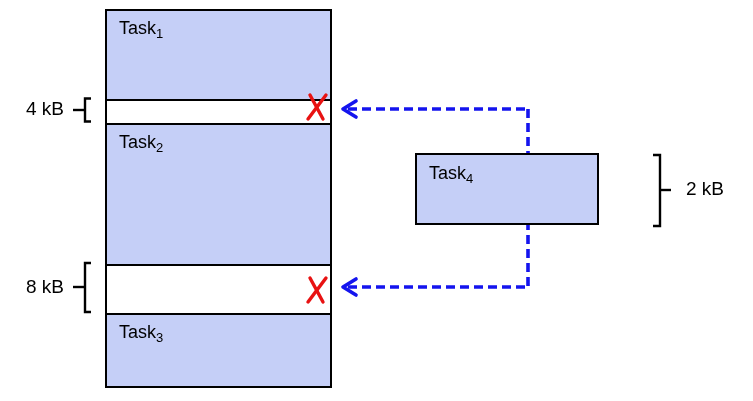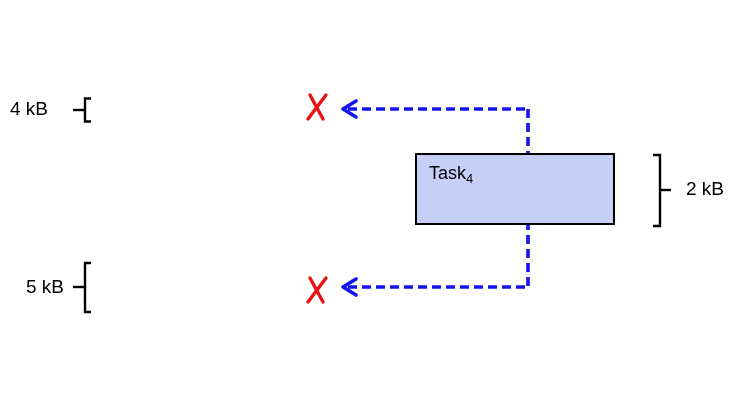--- a/index.html
+++ b/index.html
@@ -57,21 +57,21 @@
   #gap-4kb     { height: 24px; }
   #task2-block { height: 141px; }
   #gap-8kb     { height: 49px; }
   #task3-block { flex: 1 1 auto; }
 
   
   #task4-block {
     position: absolute;
     left: 415px;
     top: 153px;
-    width: 200px;
+    width: 184px;
     height: 72px;
     border: 2px solid #000000;
     box-sizing: border-box;
     background: #c5cff7;
     padding: 8px 0 0 12px;
     z-index: 2;
   }
 
   .task-label {
     font-size: 18px;
@@ -90,20 +90,21 @@
     font-size: 19px;
     color: #000000;
     line-height: 22px;
     white-space: nowrap;
     z-index: 2;
   }
   #label-4kb {
     left: 10px;
     top: 98px;
     width: 54px;
+    text-align: right;
   }
   #label-8kb {
     left: 10px;
     top: 276px;
     width: 54px;
     text-align: right;
   }
   #label-12kb {
     left: 686px;
     top: 178px;
@@ -111,27 +112,40 @@
 </style>
 </head>
 <body>
 
 <div id="canvas">
 
   <svg id="behind-layer" class="layer">
     <line x1="528" y1="109" x2="528" y2="287" stroke="#1414ee" stroke-width="3.6" stroke-dasharray="9 5"></line>
   </svg>
 
+  <div id="memory-column">
+    <div id="task1-block" class="mem-section mem-task">
+      <span class="task-label"><span>Task</span><sub>1</sub></span>
+    </div>
+    <div id="gap-4kb" class="mem-section mem-gap"></div>
+    <div id="task2-block" class="mem-section mem-task">
+      <span class="task-label"><span>Task</span><sub>2</sub></span>
+    </div>
+    <div id="gap-8kb" class="mem-section mem-gap"></div>
+    <div id="task3-block" class="mem-section mem-task">
+      <span class="task-label"><span>Task</span><sub>3</sub></span>
+    </div>
+  </div>
 
   <div id="task4-block">
     <span class="task-label"><span>Task</span><sub>4</sub></span>
   </div>
 
   <div id="label-4kb" class="size-label">4 kB</div>
-  <div id="label-8kb" class="size-label">5 kB</div>
+  <div id="label-8kb" class="size-label">8 kB</div>
   <div id="label-12kb" class="size-label">2 kB</div>
 
   <svg id="front-layer" class="layer">
 
     <g>
       <line x1="348" y1="109" x2="528" y2="109" stroke="#1414ee" stroke-width="3.6" stroke-dasharray="9 5"></line>
       <polyline points="356,101 343,109 356,117" fill="none" stroke="#1414ee" stroke-width="3.6" stroke-linecap="round" stroke-linejoin="round"></polyline>
     </g>
 
     <g>

